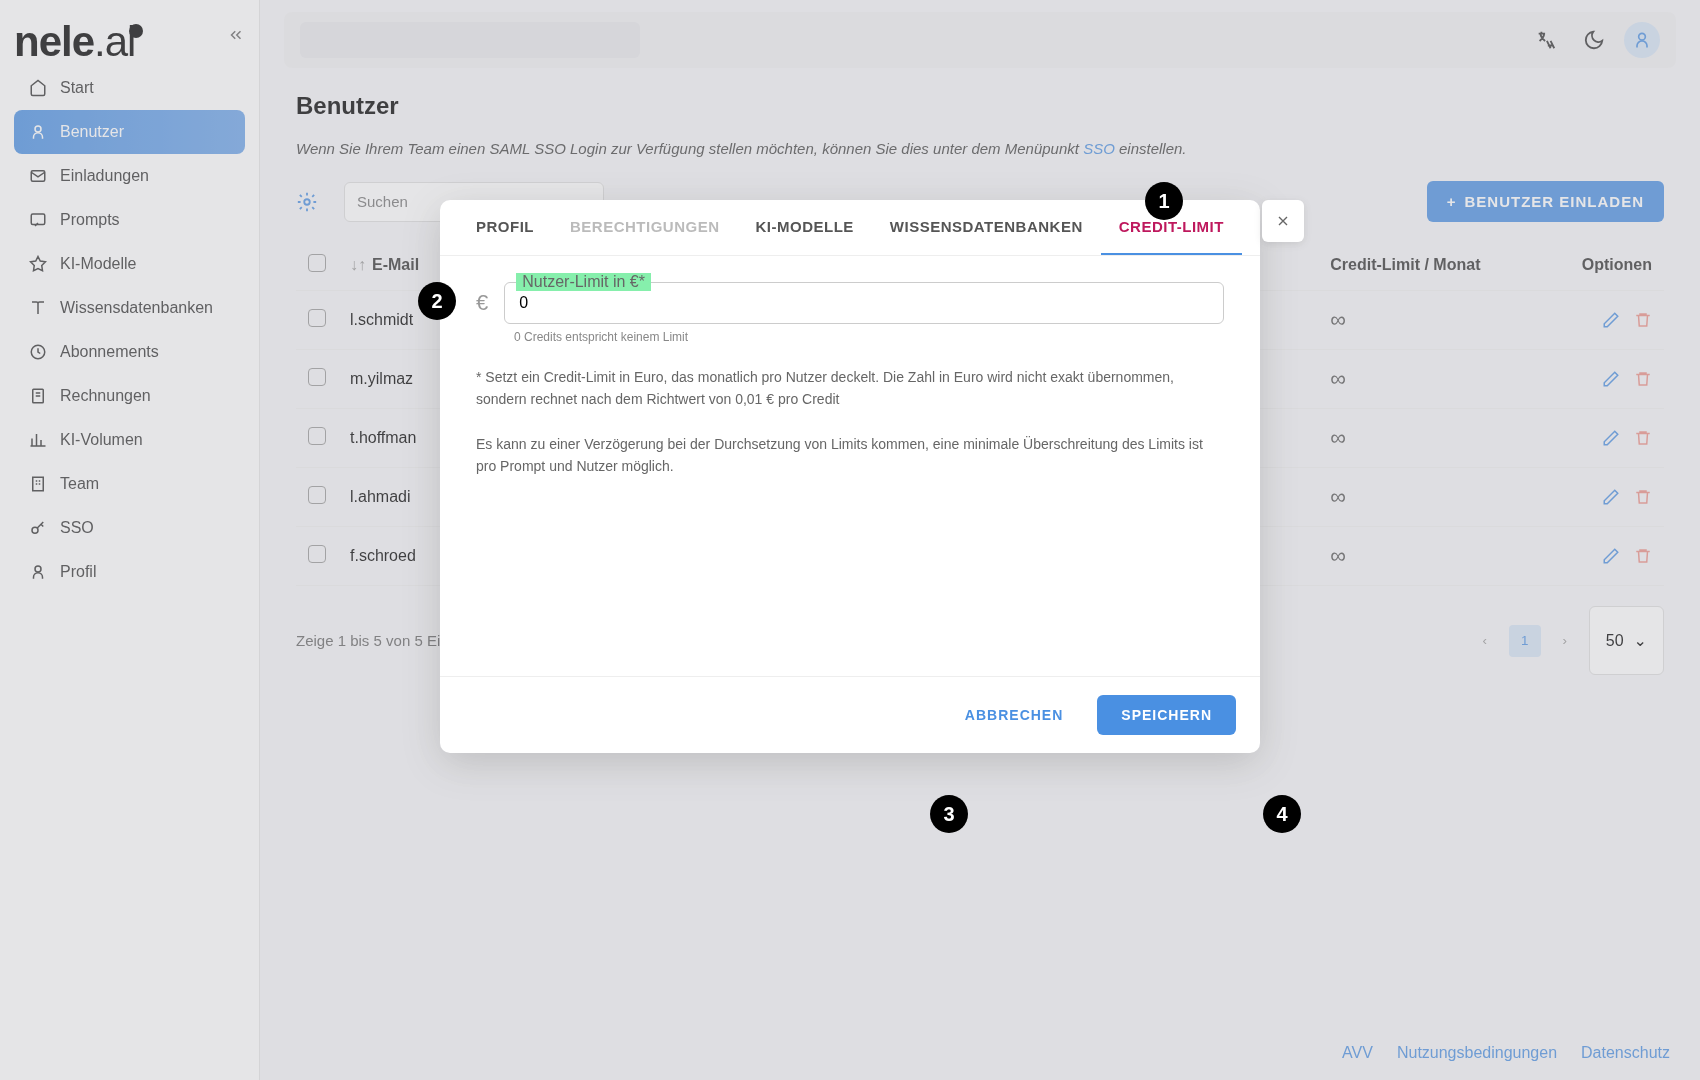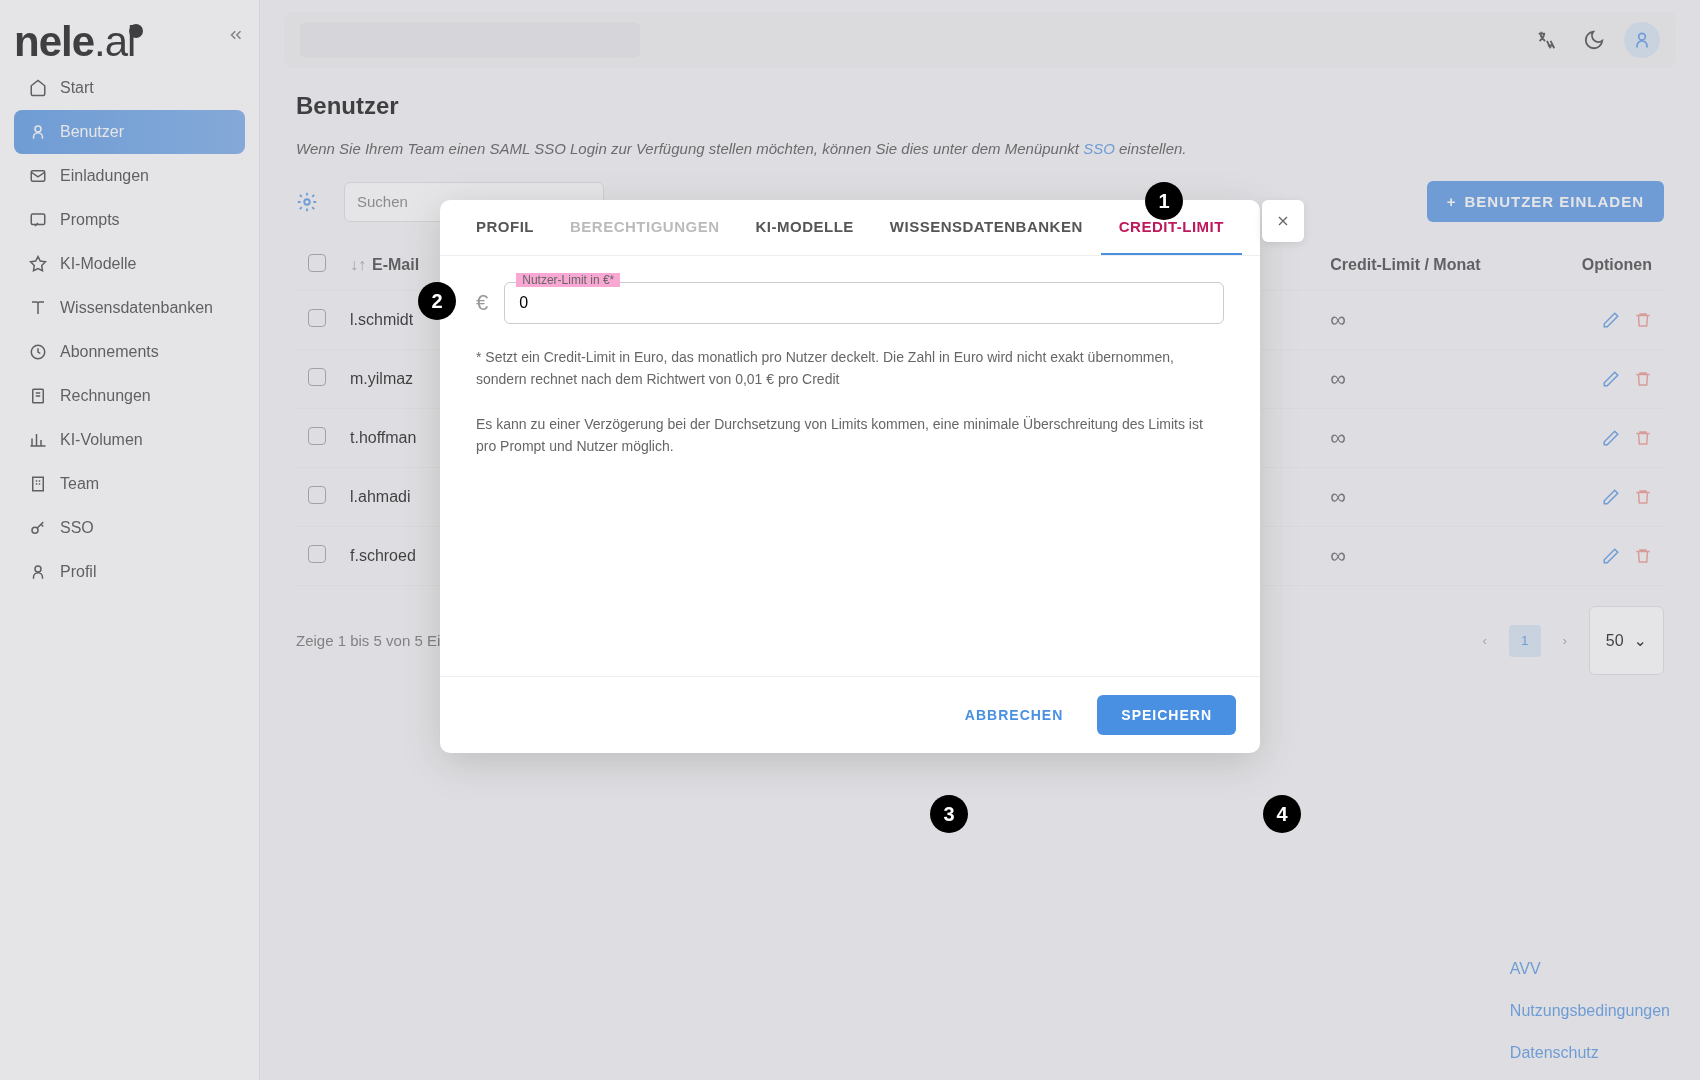--- a/index.html
+++ b/index.html
@@ -57,32 +57,32 @@
     .modal { position: fixed; left: 50%; top: 200px; transform: translateX(-50%); width: 820px; background: #fff; border-radius: 10px; z-index: 100; box-shadow: 0 10px 40px rgba(0,0,0,0.15); }
     .modal-close-ext { position: absolute; right: -44px; top: 0; width: 42px; height: 42px; background: #fff; border-radius: 6px; display: flex; align-items: center; justify-content: center; cursor: pointer; color: #666; box-shadow: 0 2px 8px rgba(0,0,0,0.1); }
     .modal-tabs { display: flex; border-bottom: 1px solid #eee; padding: 0 18px; }
     .modal-tab { padding: 18px 18px; font-size: 15px; font-weight: 700; letter-spacing: 0.5px; color: #555; cursor: pointer; border-bottom: 2px solid transparent; }
     .modal-tab.disabled { color: #bbb; }
     .modal-tab.active { color: #be185d; border-bottom-color: #4a90e2; }
     .modal-body { padding: 26px 36px; min-height: 420px; }
     .input-row { display: flex; align-items: center; gap: 16px; }
     .euro-sym { font-size: 22px; color: #999; }
     .input-wrap { flex: 1; position: relative; }
-    .input-label { position: absolute; top: -9px; left: 12px; background: #f9a8d4; padding: 0 6px; font-size: 12px; color: #666; }
+    .input-label { position: absolute; top: -9px; left: 12px; background: #86efac; padding: 0 6px; font-size: 16px; color: #666; }
     .limit-input { width: 100%; height: 42px; border: 1px solid #ccc; border-radius: 6px; padding: 0 14px; font-size: 16px; }
     .helper-text { font-size: 12px; color: #888; margin-top: 6px; margin-left: 38px; }
     .info-text { font-size: 14px; color: #666; margin-top: 22px; line-height: 1.6; }
     .modal-footer { display: flex; justify-content: flex-end; gap: 14px; padding: 18px 24px; border-top: 1px solid #eee; }
     .btn-secondary { background: none; border: none; color: #4a90e2; font-weight: 600; padding: 12px 20px; cursor: pointer; letter-spacing: 1px; font-size: 14px; }
     .btn-primary { background: #4a90e2; border: none; color: #fff; font-weight: 600; padding: 12px 24px; border-radius: 6px; cursor: pointer; letter-spacing: 1px; font-size: 14px; }
     
     
     .num-badge { position: fixed; width: 38px; height: 38px; background: #000; color: #fff; border-radius: 50%; display: flex; align-items: center; justify-content: center; font-size: 20px; font-weight: 700; z-index: 200; }
     
-    .footer-links { position: fixed; bottom: 18px; right: 30px; display: flex; gap: 24px; z-index: 40; flex-direction: column; }
+    .footer-links { position: fixed; bottom: 18px; right: 30px; display: flex; gap: 24px; z-index: 40; }
     .footer-links a { color: #4a90e2; text-decoration: none; font-size: 16px; }
     
     svg { display: block; }
   </style>
 </head>
 <body>
 
 <aside class="sidebar">
   <div class="sidebar-header">
     <div class="logo">nele<span style="font-weight:400">.ai</span><span class="dot"></span></div>
@@ -390,20 +390,21 @@
     <div class="modal-tab active">CREDIT-LIMIT</div>
   </div>
   <div class="modal-body">
     <div class="input-row">
       <span class="euro-sym">€</span>
       <div class="input-wrap">
         <label class="input-label">Nutzer-Limit in €*</label>
         <input class="limit-input" value="0" style="">
       </div>
     </div>
+    <div class="helper-text">0 Credits entspricht keinem Limit</div>
     <p class="info-text">* Setzt ein Credit-Limit in Euro, das monatlich pro Nutzer deckelt. Die Zahl in Euro wird nicht exakt übernommen, sondern rechnet nach dem Richtwert von 0,01 € pro Credit</p>
     <p class="info-text">Es kann zu einer Verzögerung bei der Durchsetzung von Limits kommen, eine minimale Überschreitung des Limits ist pro Prompt und Nutzer möglich.</p>
   </div>
   <div class="modal-footer">
     <button class="btn-secondary">ABBRECHEN</button>
     <button class="btn-primary">SPEICHERN</button>
   </div>
 </div>
 
 <div class="num-badge" style="left:1145px; top:182px">1</div>

